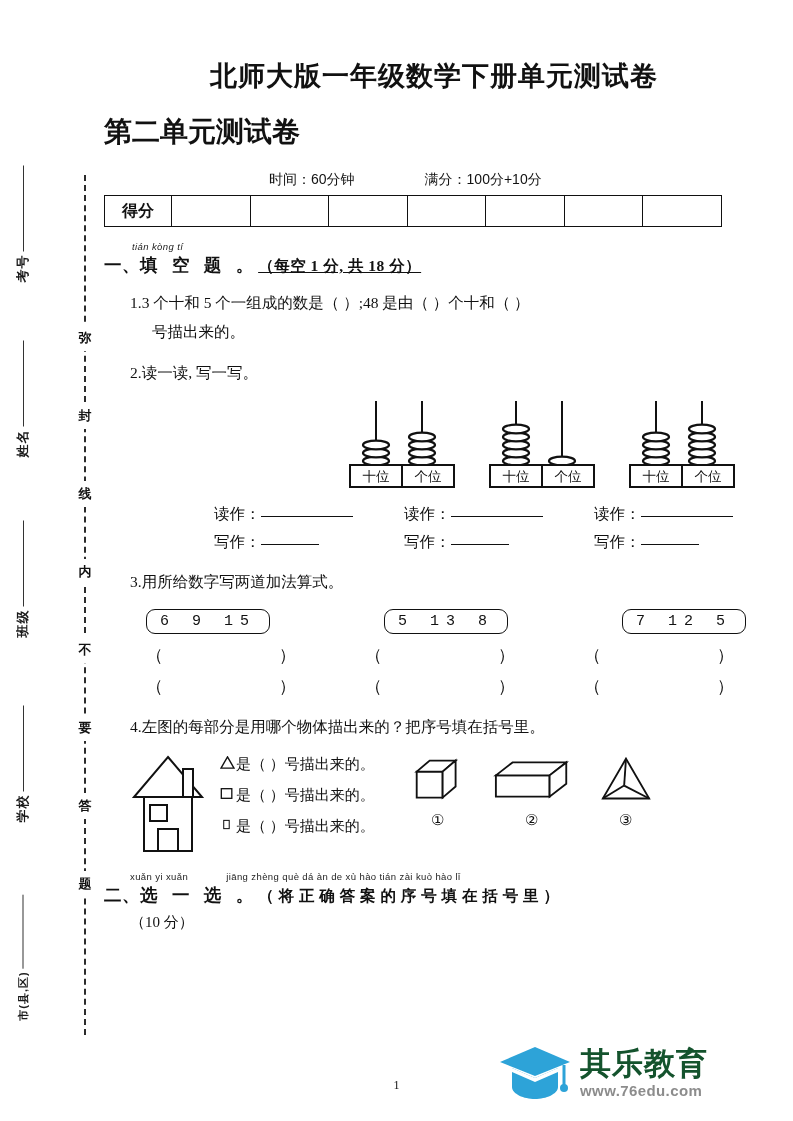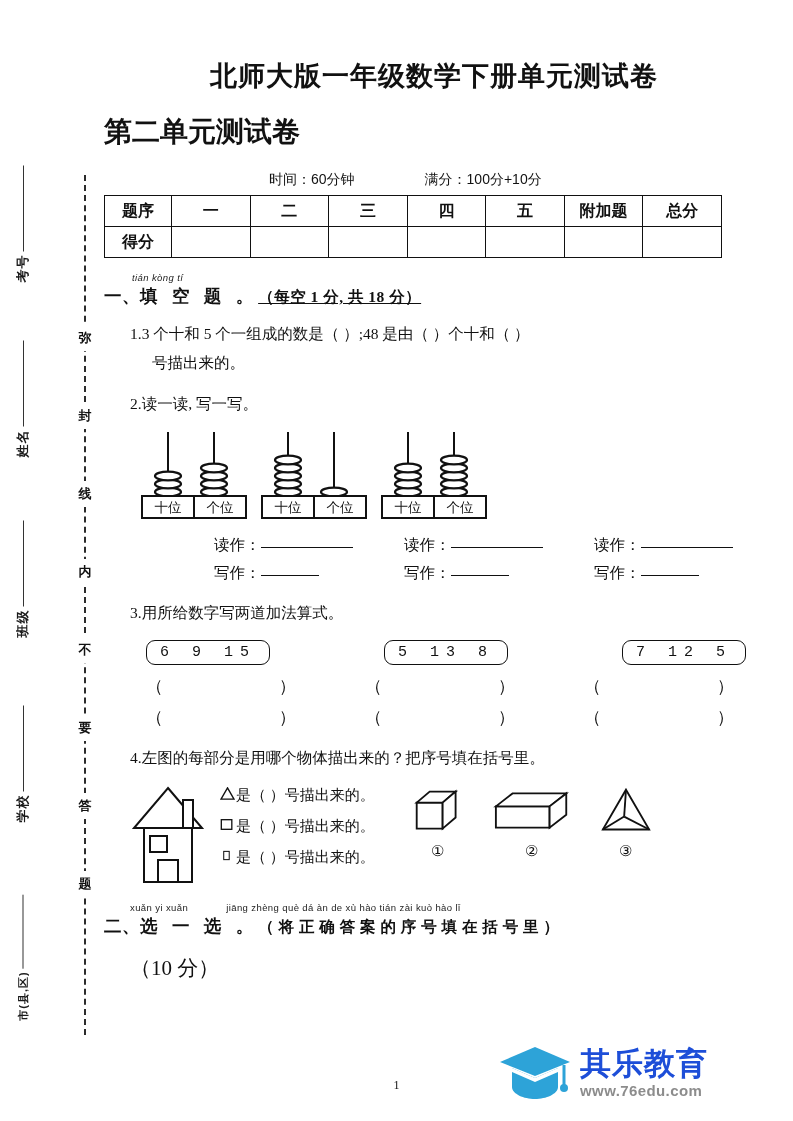--- a/index.html
+++ b/index.html
@@ -137,24 +137,25 @@
     margin-top: 11px;
     font-size: 15.5px;
     line-height: 1.9;
     padding-left: 26px;
   }
   .q .indent2 { padding-left: 22px; display:block; }
 
   
   .counter-row {
     display: flex;
-    justify-content: flex-start;
+    justify-content: flex-end;
     padding-left: 30px;
     padding-right: 22px;
     margin-top: 10px;
+    gap: 20px;
   }
   .counter { width: 120px; }
   .counter svg { display: block; }
 
   .rw-row {
     display: flex;
     justify-content: flex-end;
     padding-left: 40px;
     padding-right: 10px;
     margin-top: 4px;
@@ -204,21 +205,21 @@
   .solids {
     margin-left: 36px;
     display: flex;
     gap: 26px;
     align-items: flex-end;
     padding-top: 6px;
   }
   .solid { text-align: center; }
   .solid .lbl { font-size: 15px; margin-top: 2px; }
 
-  .sec2-score { font-size: 21px; padding-left: 26px; margin-top: 16px;}
+  .sec2-score { font-size: 15px; padding-left: 26px; margin-top: 6px;}
 
   
   .page-num {
     position: absolute;
     left: 0; right: 0;
     top: 1078px;
     text-align: center;
     font-size: 12px;
   }
   .logo {
@@ -279,30 +280,20 @@
   <div class="title-main">北师大版一年级数学下册单元测试卷</div>
   <div class="title-sub">第二单元测试卷</div>
 
   <div class="meta-row">
     <span>时间：60分钟</span>
     <span>满分：100分+10分</span>
   </div>
 
   <table class="score">
     <tbody>
-      <tr>
-        <td class="hdr">题序</td>
-        <td>一</td>
-        <td>二</td>
-        <td>三</td>
-        <td>四</td>
-        <td>五</td>
-        <td>附加题</td>
-        <td>总分</td>
-      </tr>
       <tr>
         <td class="hdr">得分</td>
         <td></td>
         <td></td>
         <td></td>
         <td></td>
         <td></td>
         <td></td>
         <td></td>
       </tr>
@@ -527,16 +518,16 @@
 
 <div class="logo">
   <svg class="cap" viewBox="0 0 74 62">
     <polygon points="37,5 72,20 37,34 2,20" fill="#2da3d8"></polygon>
     <path d="M14,26 L14,45 C14,52 26,57 37,57 C48,57 60,52 60,45 L60,26 L37,36 Z" fill="#2da3d8"></path>
     <path d="M14,26 L37,36 L60,26 L60,30 L37,40 L14,30 Z" fill="#ffffff"></path>
     <line x1="66" y1="23" x2="66" y2="44" stroke="#2da3d8" stroke-width="3"></line>
     <circle cx="66" cy="46" r="4" fill="#2da3d8"></circle>
   </svg>
   <div>
-    <div class="txt-cn" style="color: #1d4ed8;">其乐教育</div>
+    <div class="txt-cn" style="color: #14532d;">其乐教育</div>
     <div class="txt-url" style="color: rgb(140, 140, 140);">www.76edu.com</div>
   </div>
 </div>
 
 </body></html>

